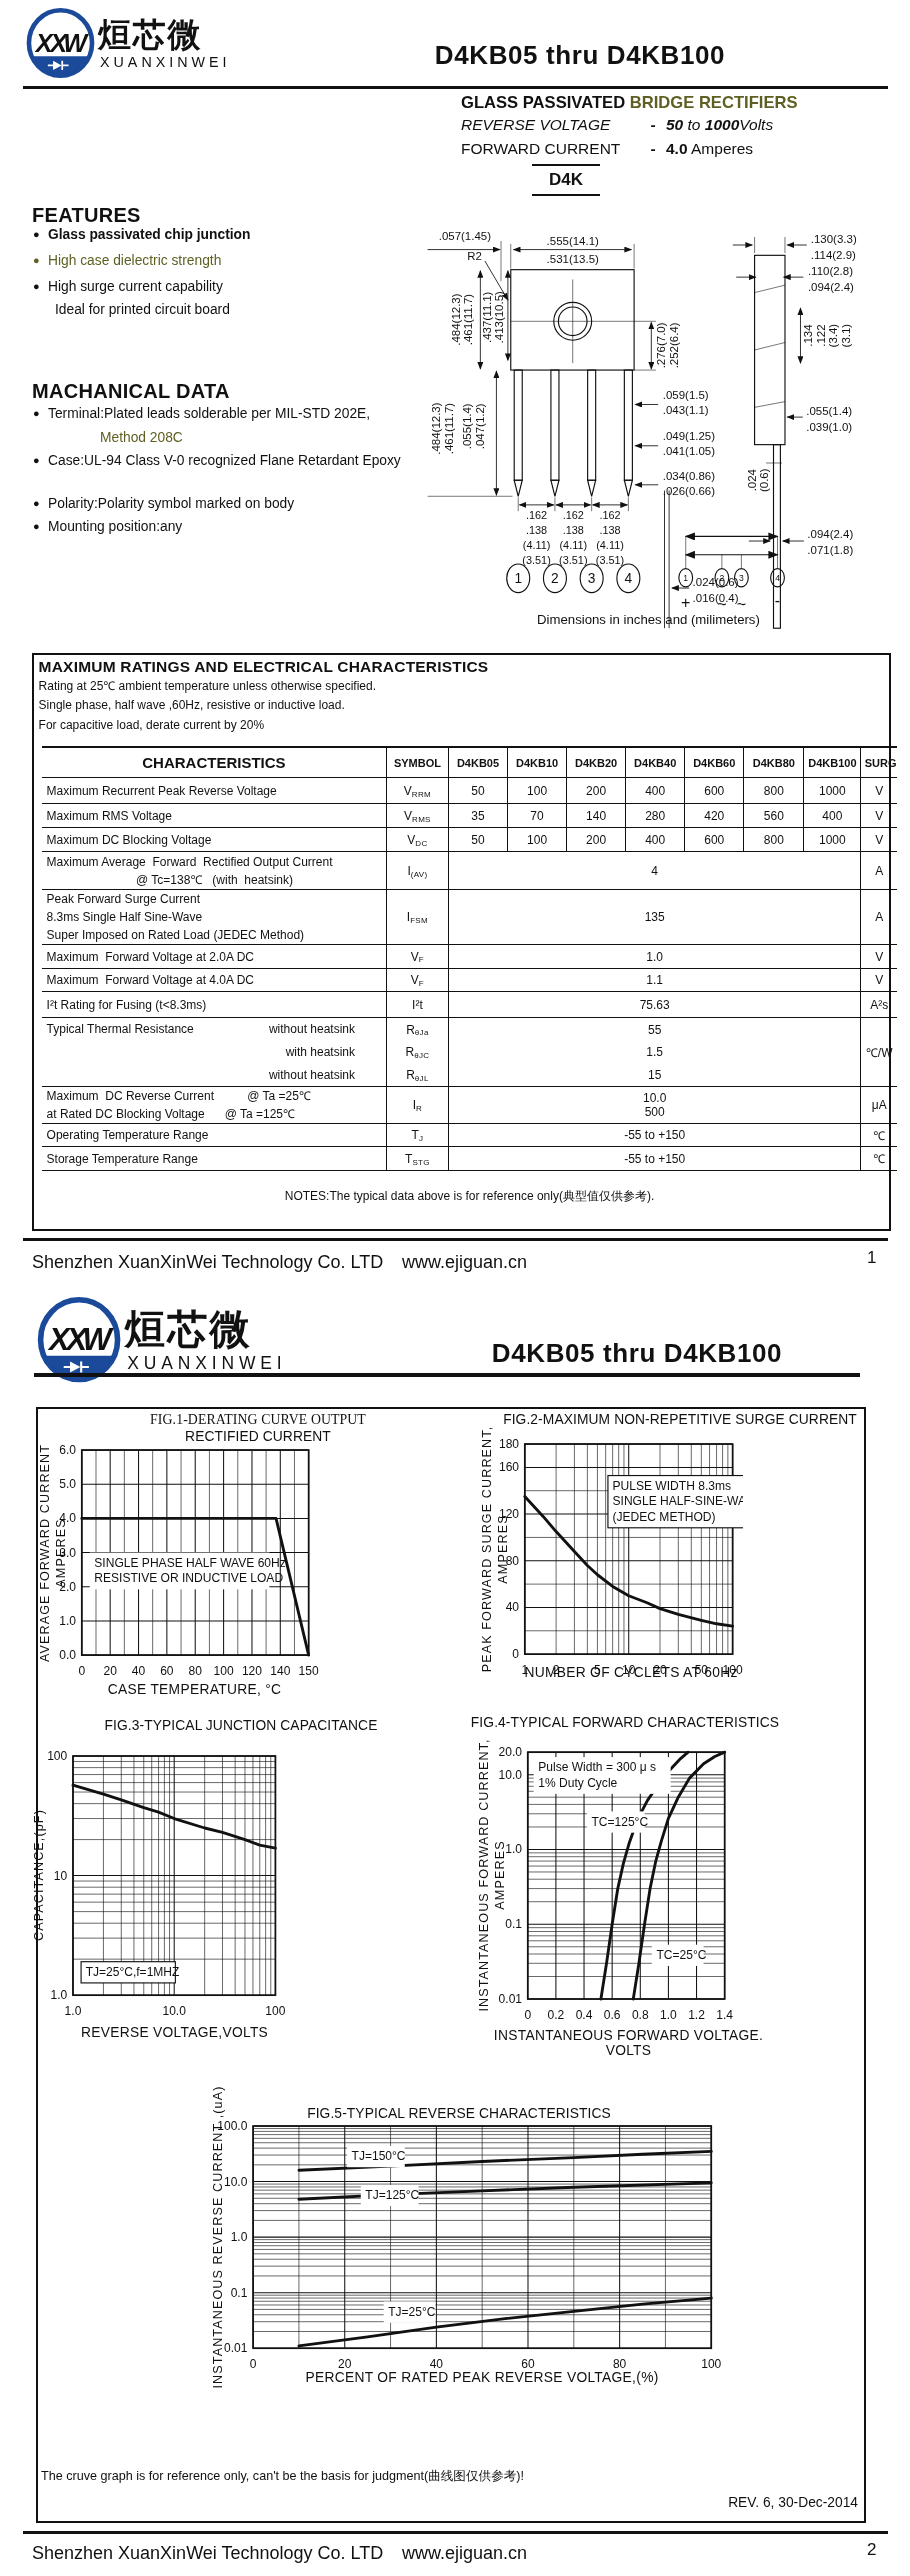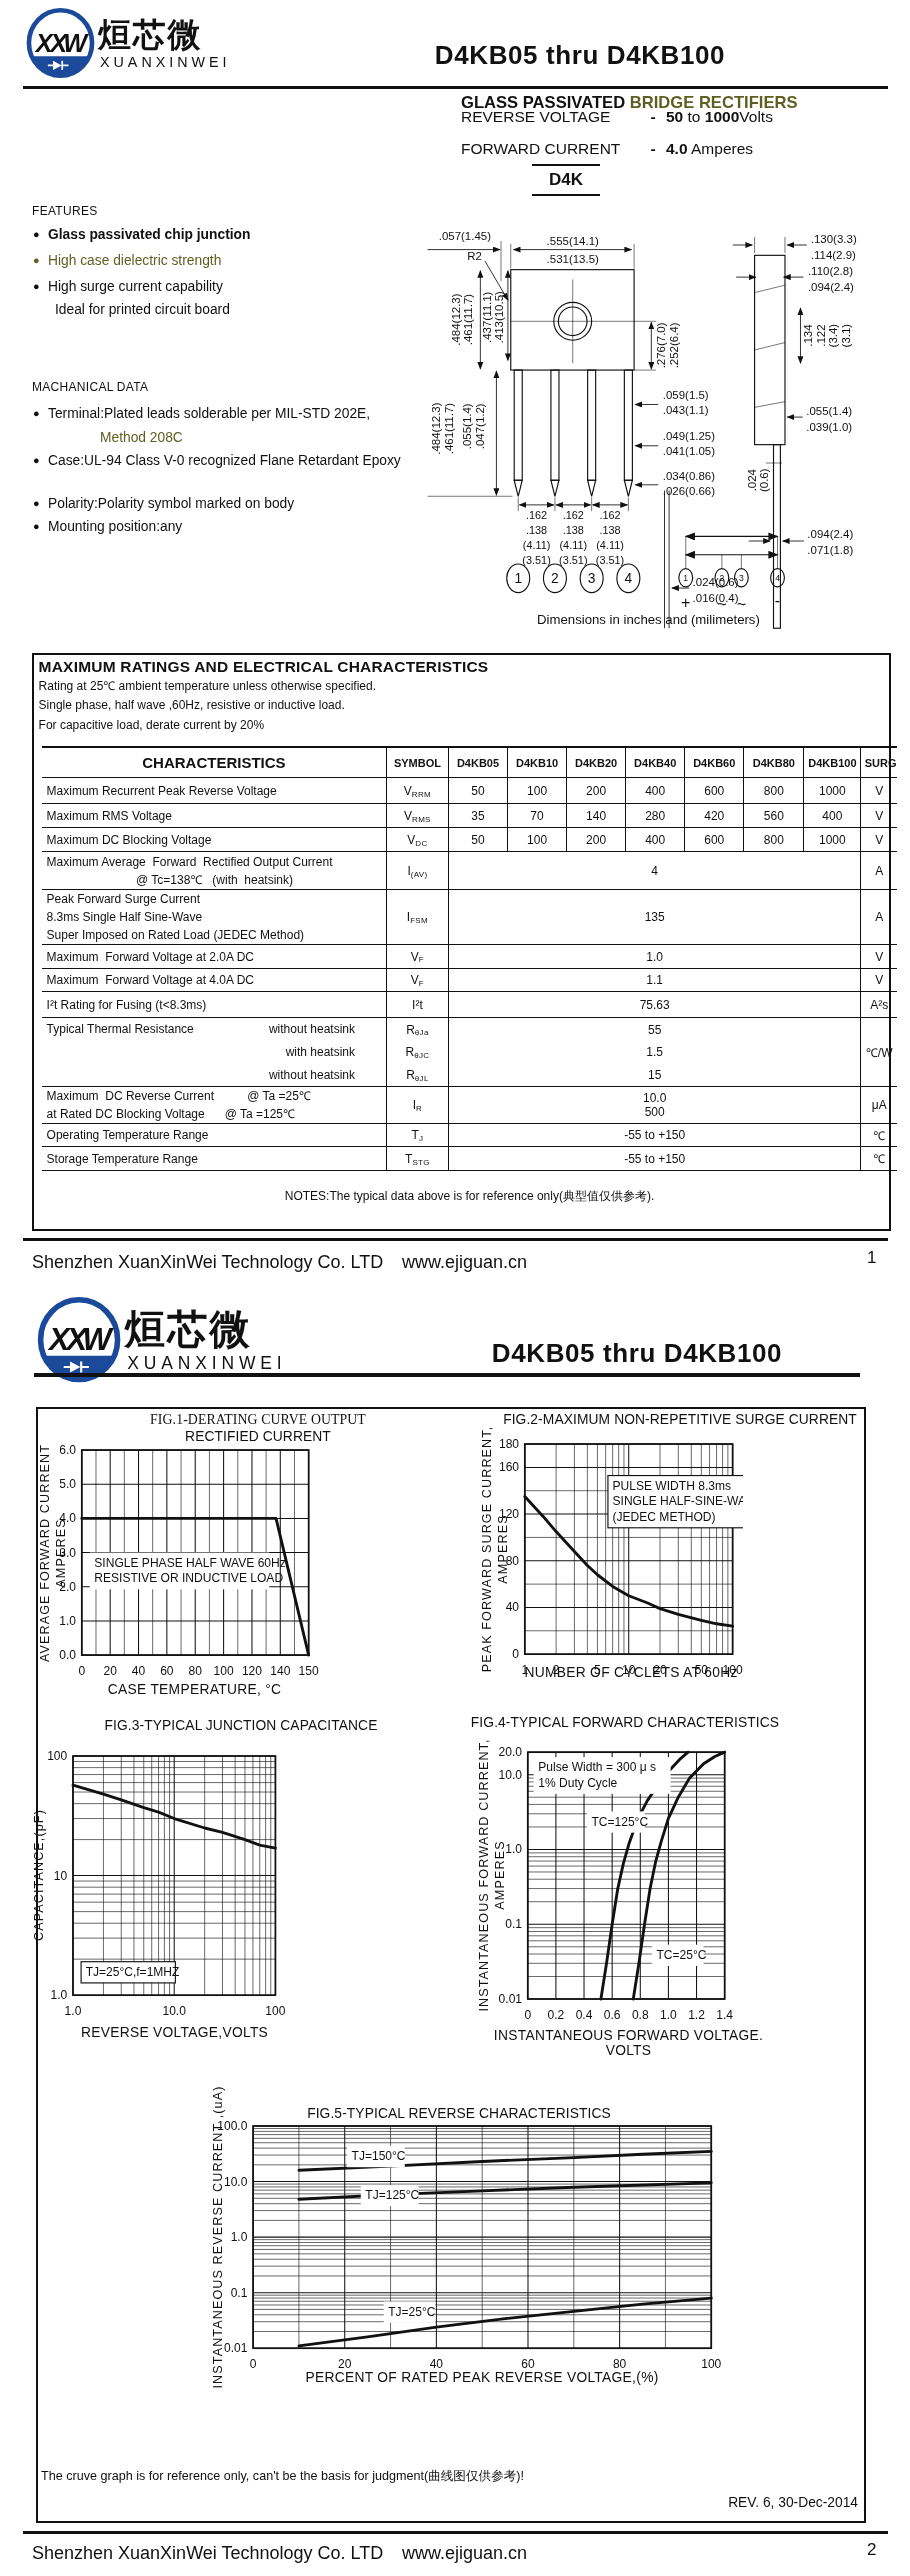--- a/index.html
+++ b/index.html
@@ -14,21 +14,21 @@
   .subline{position:absolute;font-size:16.6px;font-weight:bold;white-space:pre;}
   .specline{position:absolute;font-size:15.5px;white-space:pre;}
   .specline .lbl{display:inline-block;width:179px;}
   .specline .dash{display:inline-block;width:26px;font-weight:bold;text-align:center;}
   .pkgbox{position:absolute;border-top:2.3px solid #111;border-bottom:2.3px solid #111;text-align:center;font-size:17px;font-weight:bold;padding:4px 0;}
   
   .logo{position:absolute;width:241px;height:77px;}
   .logo-cn{position:absolute;left:72px;top:4.6px;font-size:33px;font-weight:bold;letter-spacing:1.7px;color:#111;}
   .logo-en{position:absolute;left:74px;top:46px;font-size:14.3px;letter-spacing:4px;color:#111;}
   
-  .sec-h{position:absolute;font-size:12px;font-weight:normal;letter-spacing:0.3px;}
+  .sec-h{position:absolute;font-size:20px;font-weight:bold;letter-spacing:0.3px;}
   .li{position:absolute;font-size:13.8px;white-space:pre;}
   .li .blt{display:inline-block;width:15px;font-size:11px;vertical-align:1.1px;}
   
   .tablebox{position:absolute;left:32px;top:653px;width:855px;border:2.9px solid #111;background:#fff;}
   .tb-title{font-size:15.5px;font-weight:bold;padding:2.9px 4.6px 1.1px 4.6px;letter-spacing:0.2px;}
   .tb-note{font-size:12px;line-height:19.5px;padding:0 4.6px;}
   .tb-note:last-of-type{padding-bottom:2.9px;}
   #ratings-table{border-collapse:collapse;width:100%;table-layout:fixed;border-top:2.3px solid #111;margin:8px;}
   #ratings-table th,#ratings-table td{border-left:1.1px solid #111;border-top:1.7px solid #111;padding:0 3.4px;text-align:center;font-size:12px;vertical-align:middle;overflow:hidden;}
   #ratings-table th{border-top:none;font-weight:bold;font-size:11px;height:29px;}
@@ -76,21 +76,21 @@
     </svg>
     <div class="logo-cn">烜芯微</div>
     <div class="logo-en">XUANXINWEI</div>
   </div>
 
   <div class="doc-title" style="left:402px;top:40px;width:356px;">D4KB05  thru D4KB100</div>
   <div class="rule" style="left:23px;top:86px;width:865px;height:3.4px;"></div>
 
   <div class="subline" style="left:461px;top:93px;"><span>GLASS PASSIVATED</span><span class="olive"> BRIDGE RECTIFIERS</span></div>
 
-  <div class="specline" style="left:461px;top:108px;"><span class="lbl">REVERSE VOLTAGE</span><span class="dash">-</span><span class="bold">50</span><span> to </span><span class="bold">1000</span><span>Volts</span></div>
+  <div class="specline" style="left:461px;top:116px;font-style:italic;"><span class="lbl">REVERSE VOLTAGE</span><span class="dash">-</span><span class="bold">50</span><span> to </span><span class="bold">1000</span><span>Volts</span></div>
 
   <div class="specline" style="left:461px;top:140px;"><span class="lbl">FORWARD CURRENT</span><span class="dash">-</span><span class="bold">4.0</span><span> Amperes</span></div>
 
   <div class="pkgbox" style="left:532px;top:164px;width:68px;">D4K</div>
 
   <div class="sec-h" style="left:32px;top:204px;">FEATURES</div>
   <div class="li" style="left:33px;top:227px;font-weight:bold;"><span class="blt">●</span><span>Glass passivated chip junction</span></div>
   <div class="li olive" style="left:33px;top:253px;"><span class="blt">●</span><span>High case dielectric strength</span></div>
   <div class="li" style="left:33px;top:279px;"><span class="blt">●</span><span>High surge current capability</span></div>
   <div class="li" style="left:55px;top:302px;"><span>Ideal for printed circuit board</span></div>

